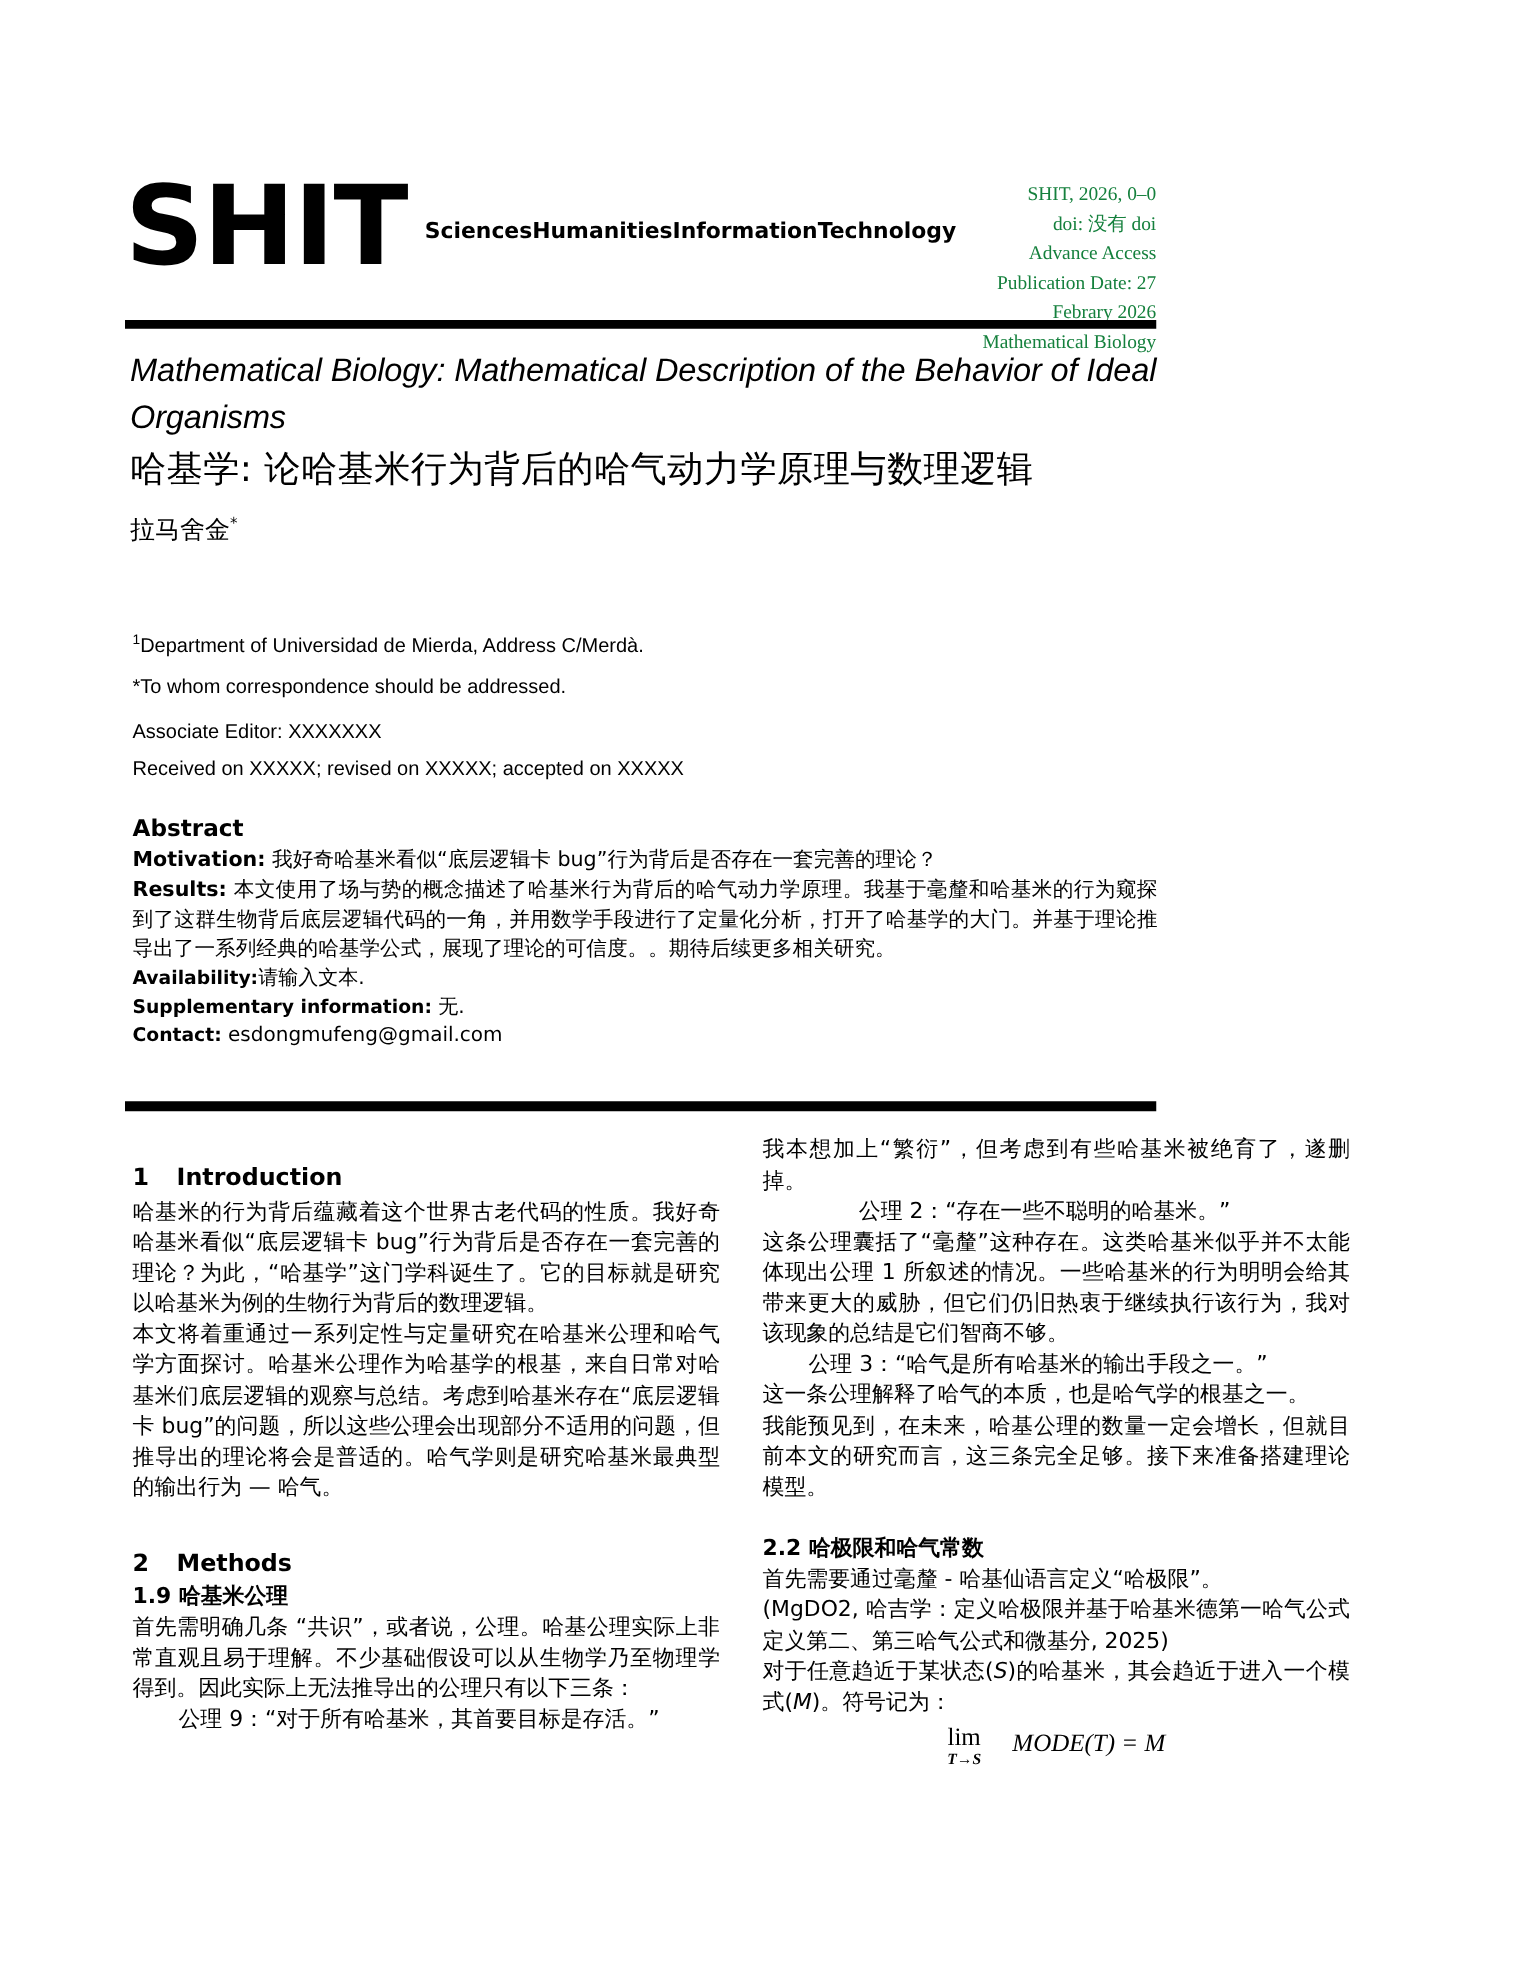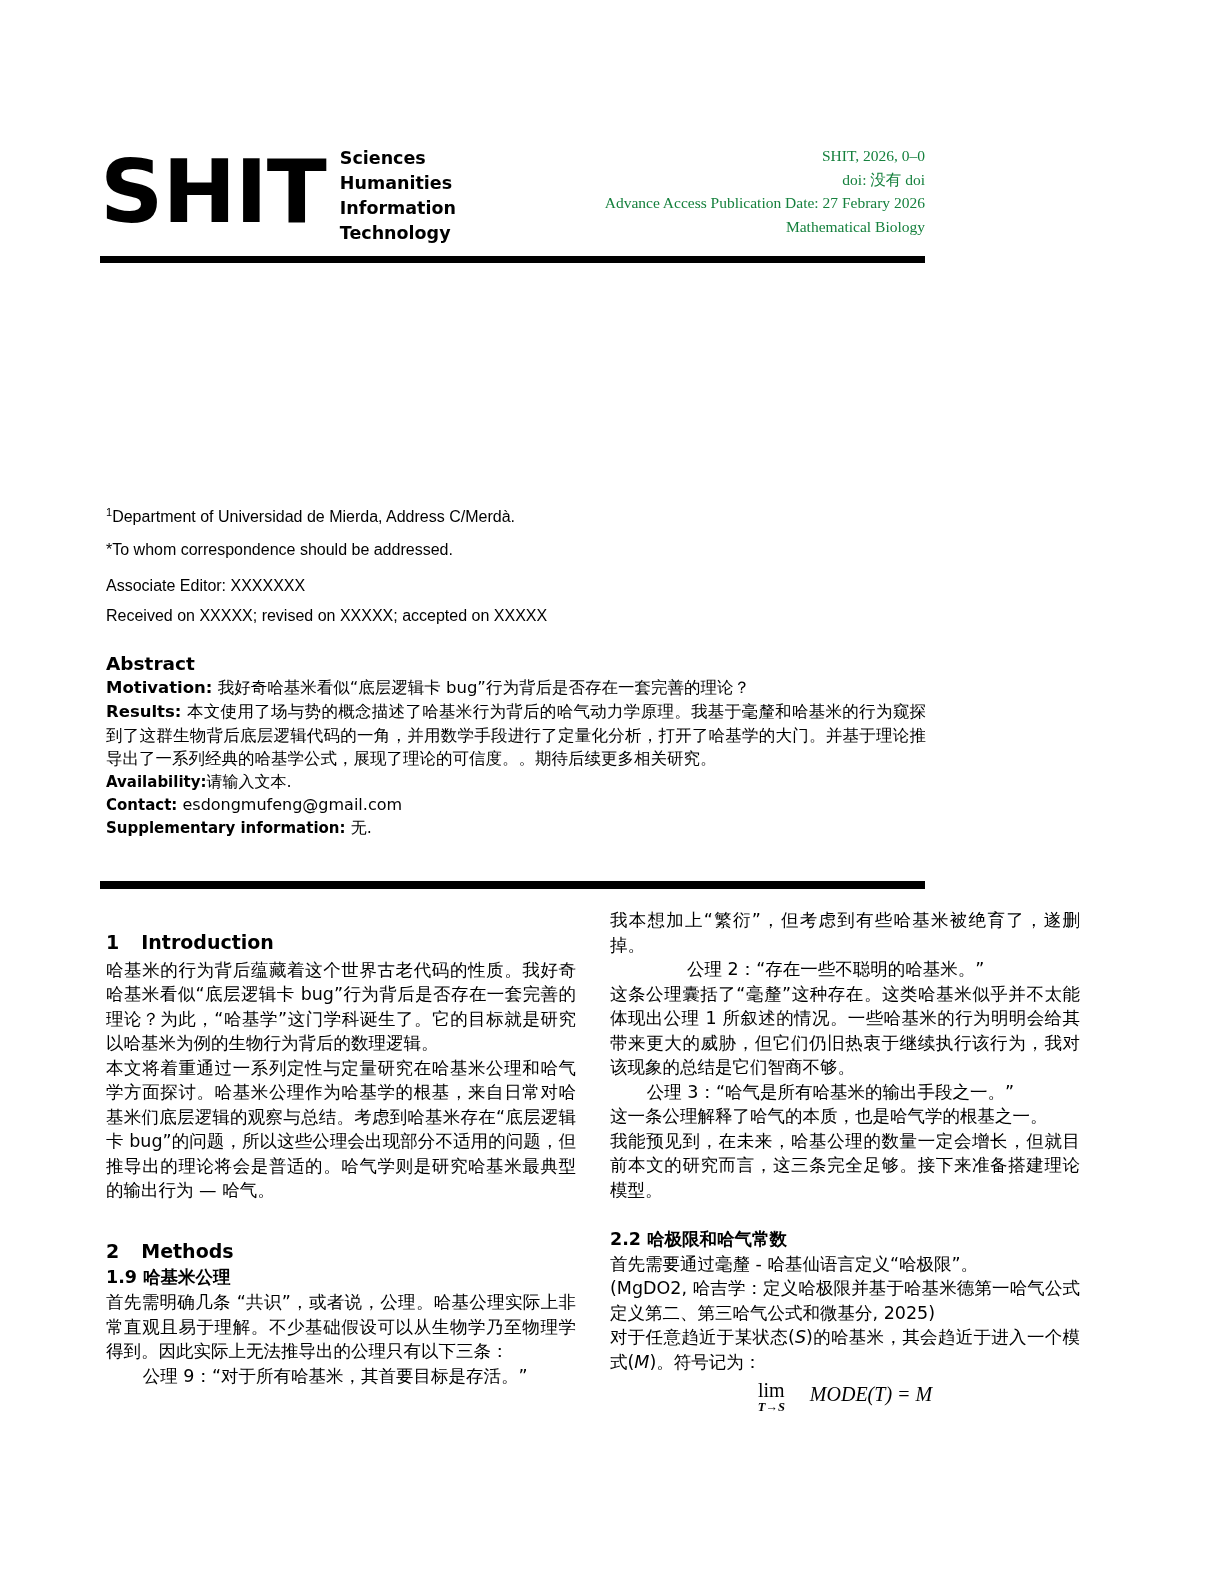--- a/index.html
+++ b/index.html
@@ -43,21 +43,21 @@
     font-family: "DejaVu Sans", sans-serif;
     font-weight: 700;
     font-size: 88px;
     line-height: 0.98;
     letter-spacing: -1px;
     margin-top: 2px;
     color: #000;
   }
   .brand-words {
     display: flex;
-    flex-direction: column;
+    flex-direction: row;
     font-family: "DejaVu Sans", sans-serif;
     font-weight: 700;
     font-size: 17.5px;
     line-height: 1.42;
     padding-top: 10px;
     color: #000;
   }
   .pubinfo {
     text-align: right;
     font-family: "Liberation Serif", serif;
@@ -235,33 +235,38 @@
     <div class="pubinfo">
       <div>SHIT, 2026, 0–0</div>
       <div>doi: 没有 doi</div>
       <div>Advance Access Publication Date: 27 Febrary 2026</div>
       <div>Mathematical Biology</div>
     </div>
   </div>
 
   <div class="rule-top"></div>
 
+  <div class="titleblock">
+    <div class="title-en">Mathematical Biology: Mathematical Description of the Behavior of Ideal Organisms</div>
+    <div class="title-zh">哈基学: 论哈基米行为背后的哈气动力学原理与数理逻辑</div>
+    <div class="author"><span>拉马舍金</span><sup>*</sup></div>
+  </div>
 
   <div class="meta-line m1"><sup>1</sup><span>Department of Universidad de Mierda, Address C/Merdà.</span></div>
   <div class="meta-line m2">*To whom correspondence should be addressed.</div>
   <div class="meta-line m3">Associate Editor: XXXXXXX</div>
   <div class="meta-line m4">Received on XXXXX; revised on XXXXX; accepted on XXXXX</div>
 
   <div class="abstract">
     <div class="abstract-h">Abstract</div>
     <div class="ab-para"><b>Motivation:</b><span> 我好奇哈基米看似“底层逻辑卡 bug”行为背后是否存在一套完善的理论？</span></div>
     <div class="ab-para"><b>Results:</b><span> 本文使用了场与势的概念描述了哈基米行为背后的哈气动力学原理。我基于毫釐和哈基米的行为窥探到了这群生物背后底层逻辑代码的一角，并用数学手段进行了定量化分析，打开了哈基学的大门。并基于理论推导出了一系列经典的哈基学公式，展现了理论的可信度。。期待后续更多相关研究。</span></div>
     <div class="ab-small"><b>Availability:</b><span>请输入文本.</span></div>
+    <div class="ab-small"><b class="ab-sup">Supplementary information:</b><span> 无.</span></div>
     <div class="ab-small"><b>Contact:</b><span> esdongmufeng@gmail.com</span></div>
-    <div class="ab-small"><b class="ab-sup">Supplementary information:</b><span> 无.</span></div>
   </div>
 
   <div class="rule-bottom"></div>
 
   <div class="col col-left">
     <div class="sec-h">
       <span>1</span>
       <span>Introduction</span>
     </div>
     <p class="body-p">哈基米的行为背后蕴藏着这个世界古老代码的性质。我好奇哈基米看似“底层逻辑卡 bug”行为背后是否存在一套完善的理论？为此，“哈基学”这门学科诞生了。它的目标就是研究以哈基米为例的生物行为背后的数理逻辑。</p>

